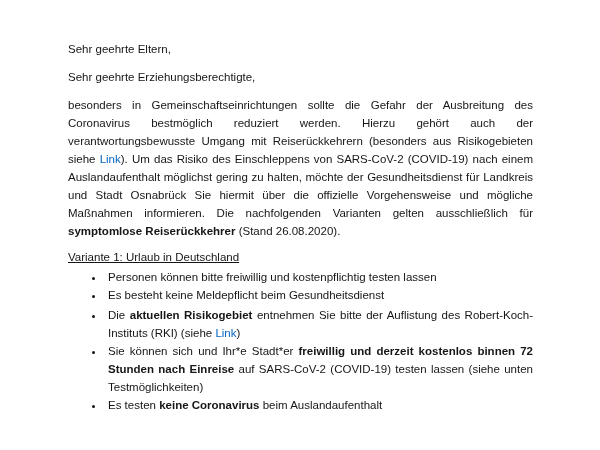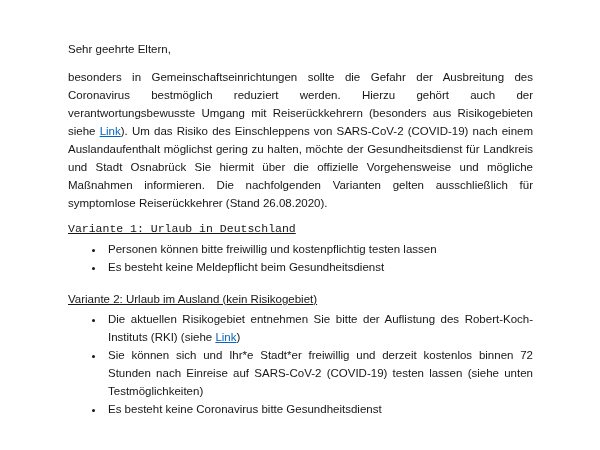--- a/index.html
+++ b/index.html
@@ -19,53 +19,52 @@
     margin-top: 28px;
   }
   p { margin: 0; }
   .salutation { margin-bottom: 10px; }
   .body-par { text-align: justify; margin-bottom: 8px; }
   .section-heading {
     text-decoration: underline;
     margin-top: 14px;
     text-align: justify;
   }
-  .section-heading.first { margin-top: 6px; font-family: Liberation Mono, monospace; }
+  .section-heading.first { margin-top: 6px; }
   ul.bullets {
     margin: 2px 0 0 0;
     padding-left: 37px;
   }
   ul.bullets li {
     text-align: justify;
     margin: 0;
     padding-left: 3px;
   }
-  .seg-bold { font-weight: normal; }
+  .seg-bold { font-weight: bold; }
   .seg-link {
     color: #0563C1;
-    text-decoration: underline;
     cursor: pointer;
   }
 </style>
 </head>
 <body>
 
 <div class="page">
 
   <p class="salutation">Sehr geehrte Eltern,</p>
 
+  <p class="salutation">Sehr geehrte Erziehungsberechtigte,</p>
 
   <p class="body-par"><span>besonders in Gemeinschaftseinrichtungen sollte die Gefahr der Ausbreitung des Coronavirus bestmöglich reduziert werden. Hierzu gehört auch der verantwortungsbewusste Umgang mit Reiserückkehrern (besonders aus Risikogebieten siehe </span><span class="seg-link">Link</span><span>). Um das Risiko des Einschleppens von SARS-CoV-2 (COVID-19) nach einem Auslandaufenthalt möglichst gering zu halten, möchte der Gesundheitsdienst für Landkreis und Stadt Osnabrück Sie hiermit über die offizielle Vorgehensweise und mögliche Maßnahmen informieren. Die nachfolgenden Varianten gelten ausschließlich für </span><span class="seg-bold">symptomlose Reiserückkehrer</span><span> (Stand 26.08.2020).</span></p>
 
   <p class="section-heading first"><span>Variante 1: Urlaub in Deutschland</span></p>
   <ul class="bullets">
       <li><span>Personen können bitte freiwillig und kostenpflichtig testen lassen</span></li>
       <li><span>Es besteht keine Meldepflicht beim Gesundheitsdienst</span></li>
     </ul>
 
-  <p class="section-heading"><span>Variante 2: Urlaub im Ausland (</span><span class="seg-bold">kein Risikogebiet</span><span>)</span></p>
   <ul class="bullets">
       <li><span>Die </span><span class="seg-bold">aktuellen Risikogebiet</span><span> entnehmen Sie bitte der Auflistung des Robert-Koch-Instituts (RKI) (siehe </span><span class="seg-link">Link</span><span>)</span></li>
       <li><span>Sie können sich und Ihr*e Stadt*er </span><span class="seg-bold">freiwillig und derzeit kostenlos binnen 72 Stunden nach Einreise</span><span> auf SARS-CoV-2 (COVID-19) testen lassen (siehe unten Testmöglichkeiten)</span></li>
-      <li><span>Es besteht </span><span class="seg-bold">keine Coronavirus</span><span> bitte Gesundheitsdienst</span></li>
+      <li><span>Es testen </span><span class="seg-bold">keine Coronavirus</span><span> beim Auslandaufenthalt</span></li>
     </ul>
 
 </div>
 
 </body></html>

